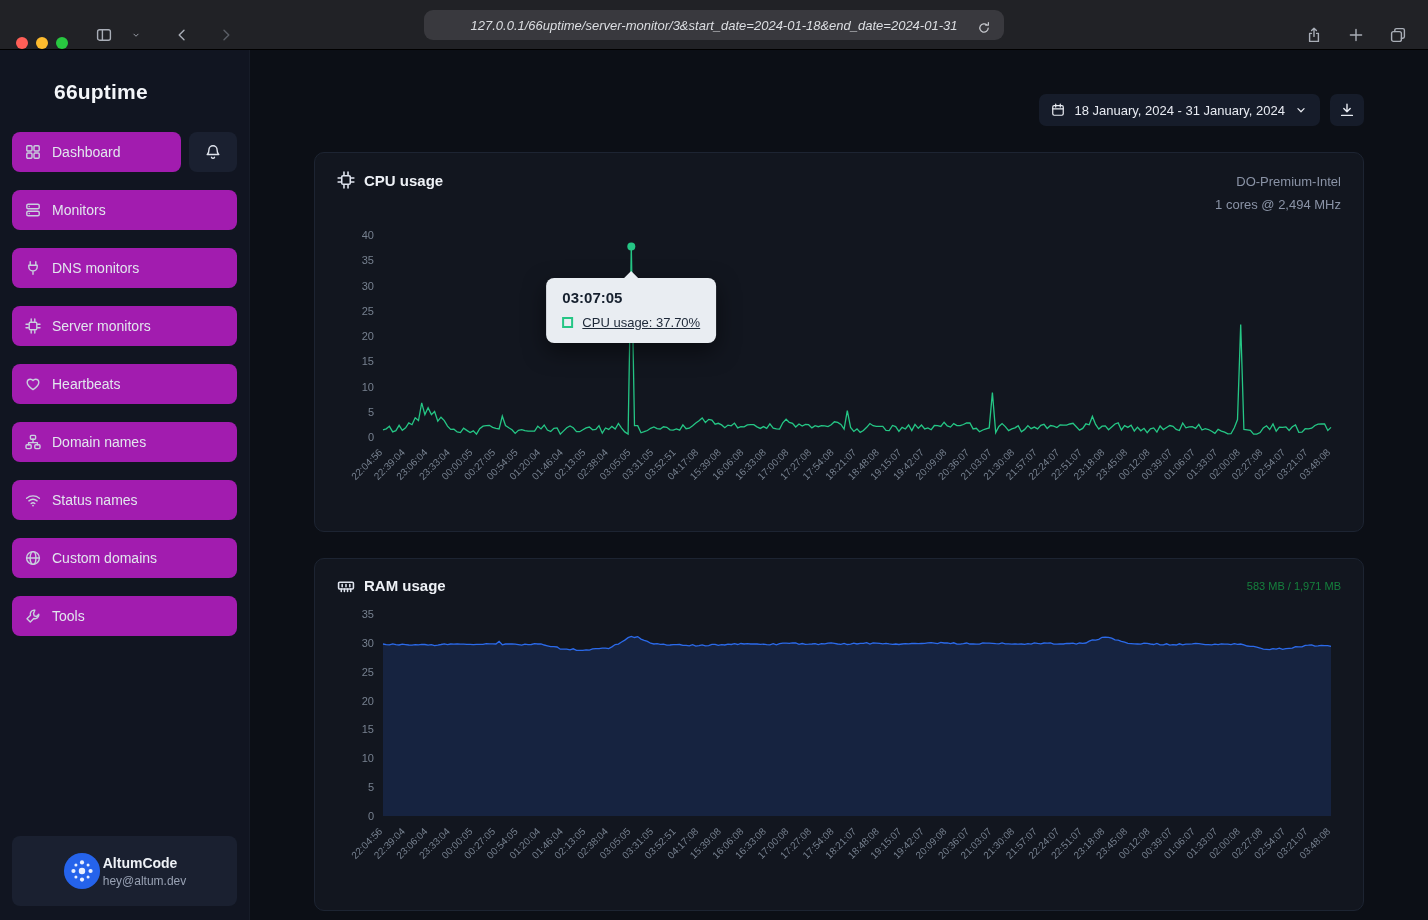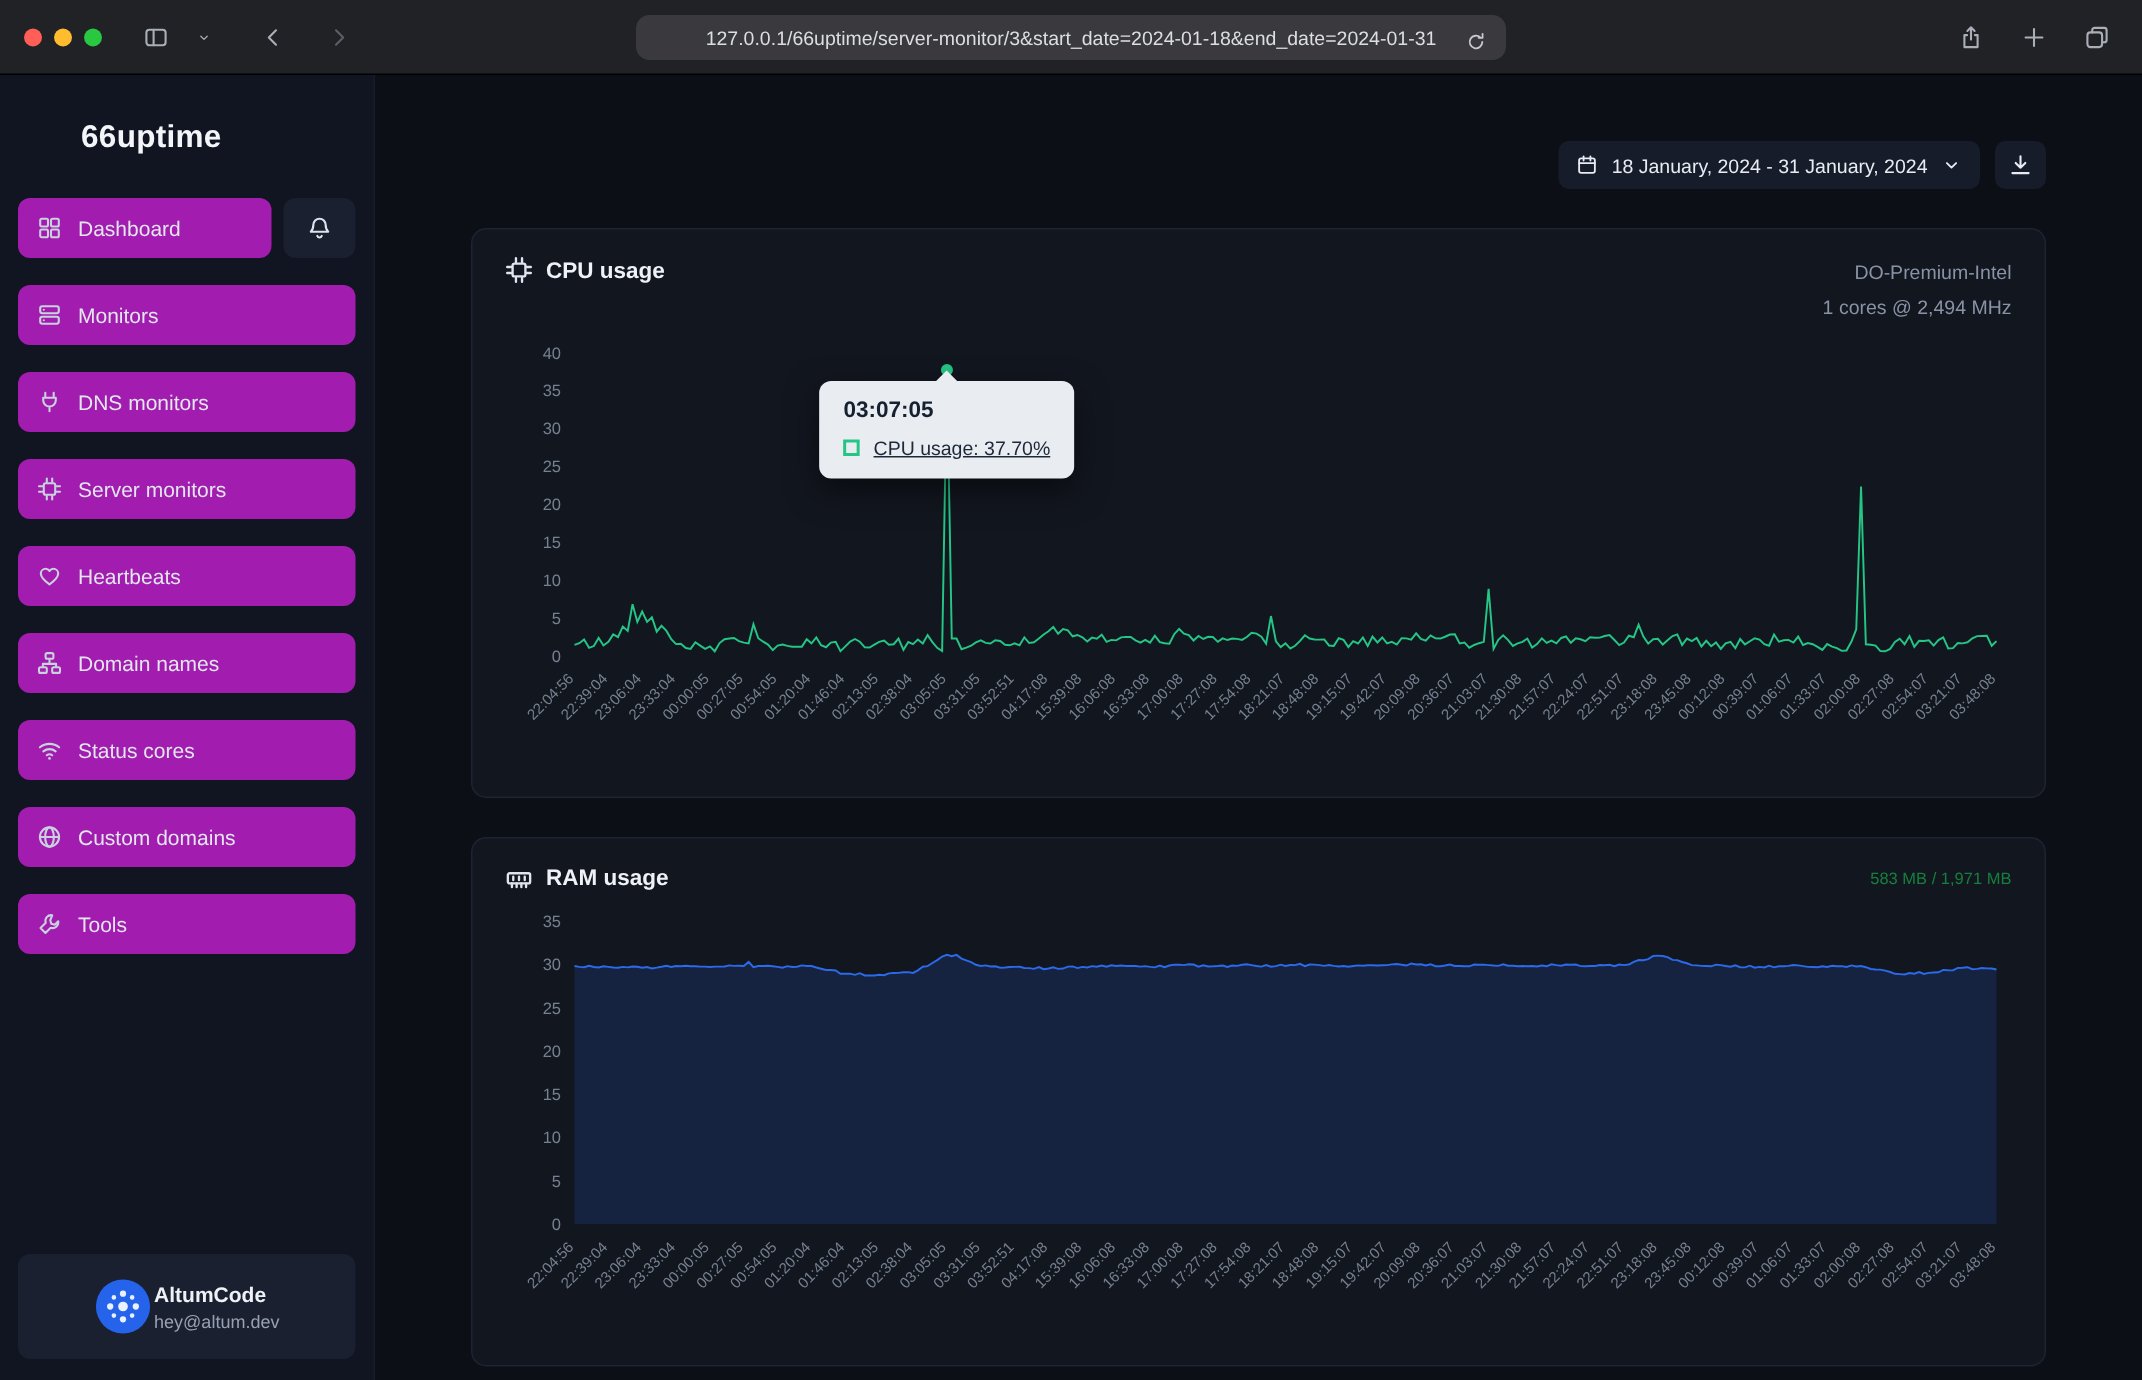--- a/index.html
+++ b/index.html
@@ -1,20 +1,20 @@
 <!DOCTYPE html>
 <html><head>
 <meta charset="utf-8">
 <style>
   * { margin:0; padding:0; box-sizing:border-box; }
   html,body { width:1428px; height:920px; overflow:hidden; background:#000; }
   body { font-family:"Liberation Sans", sans-serif; color:#e8ecf4; }
 
   
-  .titlebar { position:relative; height:50px; background:#212226; display:flex; align-items:center; padding:0 16px; border-bottom:1px solid #000; }
+  .titlebar { position:relative; height:50px; background:#212226; display:flex; align-items:flex-end; padding:0 16px; border-bottom:1px solid #000;font-style:italic; }
   .lights { display:flex; gap:8px; margin-right:22px; }
   .light { width:12px; height:12px; border-radius:50%; display:inline-block; }
   .light.red{background:#ff5f57}.light.yellow{background:#febc2e}.light.green{background:#28c840}
   .tb-btn { background:none; border:none; color:#a9aeb7; display:inline-flex; align-items:center; justify-content:center; width:28px; height:28px; cursor:pointer; }
   .tb-btn.dim { color:#5a5e66; }
   .tb-group-left { display:flex; align-items:center; gap:4px; }
   .tiny-caret svg { width:10px; height:10px; }
   .nav-arrows { display:flex; gap:16px; margin-left:18px; }
   .urlbar { position:absolute; left:50%; top:10px; transform:translateX(-50%); width:580px; height:30px; background:#39393e; border-radius:9px; display:flex; align-items:center; justify-content:center; }
   .urlbar .url-text { font-size:13px; color:#dcdee2; }
@@ -225,21 +225,21 @@
           </div>
         </div>
         <div class="nav-row">
           <div class="nav-item">
             <span class="icon">
               <svg viewBox="0 0 16 16" width="16" height="16" fill="none" stroke="currentColor" stroke-width="1.4" stroke-linecap="round" stroke-linejoin="round">
                 <path d="M1.6 6.2a10 10 0 0 1 12.8 0M3.9 8.9a6.4 6.4 0 0 1 8.2 0M6.2 11.5a3 3 0 0 1 3.6 0"></path>
                 <circle cx="8" cy="13.6" r=".9" fill="currentColor" stroke="none"></circle>
               </svg>
             </span>
-            <span>Status cores</span>
+            <span>Status names</span>
           </div>
         </div>
         <div class="nav-row">
           <div class="nav-item">
             <span class="icon">
               <svg viewBox="0 0 16 16" width="16" height="16" fill="none" stroke="currentColor" stroke-width="1.4" stroke-linecap="round" stroke-linejoin="round">
                 <circle cx="8" cy="8" r="6.4"></circle>
                 <ellipse cx="8" cy="8" rx="2.9" ry="6.4"></ellipse>
                 <path d="M1.6 8h12.8"></path>
               </svg>
@@ -374,21 +374,21 @@
             <text x="836.0" y="232" class="tick xlab" text-anchor="end" transform="rotate(-45 836.0 232)">00:39:07</text>
             <text x="858.6" y="232" class="tick xlab" text-anchor="end" transform="rotate(-45 858.6 232)">01:06:07</text>
             <text x="881.1" y="232" class="tick xlab" text-anchor="end" transform="rotate(-45 881.1 232)">01:33:07</text>
             <text x="903.7" y="232" class="tick xlab" text-anchor="end" transform="rotate(-45 903.7 232)">02:00:08</text>
             <text x="926.3" y="232" class="tick xlab" text-anchor="end" transform="rotate(-45 926.3 232)">02:27:08</text>
             <text x="948.9" y="232" class="tick xlab" text-anchor="end" transform="rotate(-45 948.9 232)">02:54:07</text>
             <text x="971.4" y="232" class="tick xlab" text-anchor="end" transform="rotate(-45 971.4 232)">03:21:07</text>
             <text x="994.0" y="232" class="tick xlab" text-anchor="end" transform="rotate(-45 994.0 232)">03:48:08</text>
             <circle cx="294.3" cy="25.6" r="4" fill="#25c685"></circle>
           </svg>
-        <div class="chart-tooltip" style="left: 29.31%; top: 33px;">
+        <div class="chart-tooltip" style="left: 29.31%; top: 57px;">
           <div class="tt-time">03:07:05</div>
           <div class="tt-row">
             <span class="tt-swatch"></span>
             <span>CPU usage: 37.70%</span>
           </div>
         </div>
       </div>
     </section>
 
     <section class="card">

